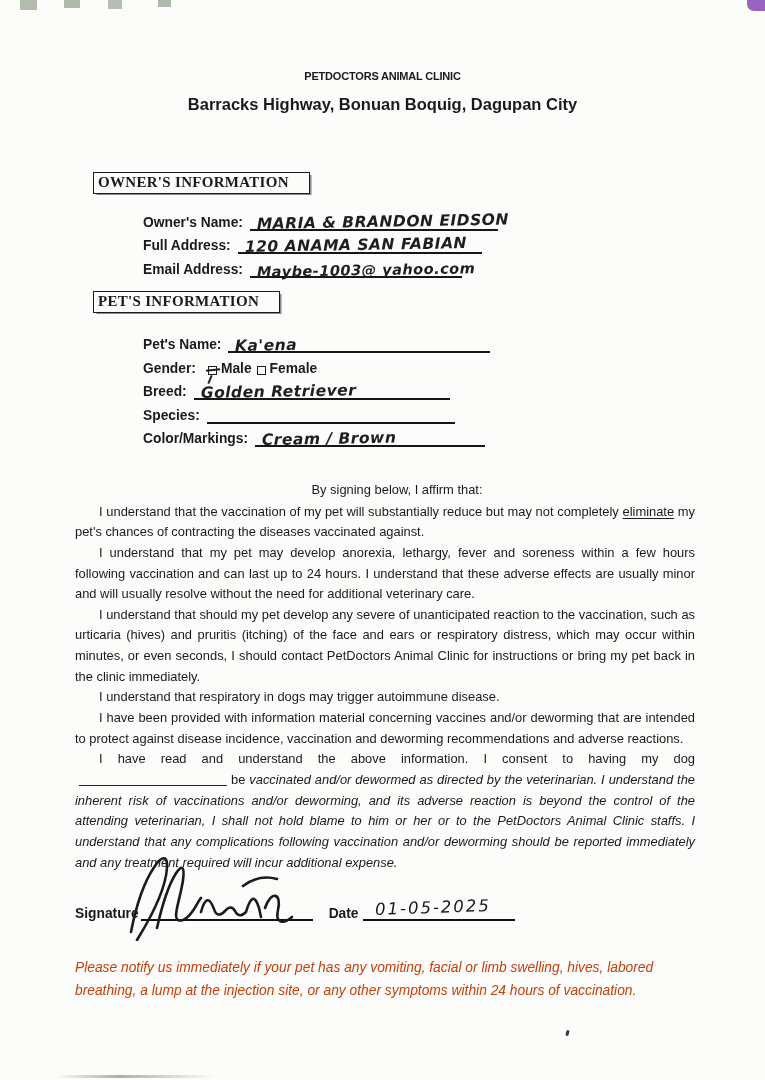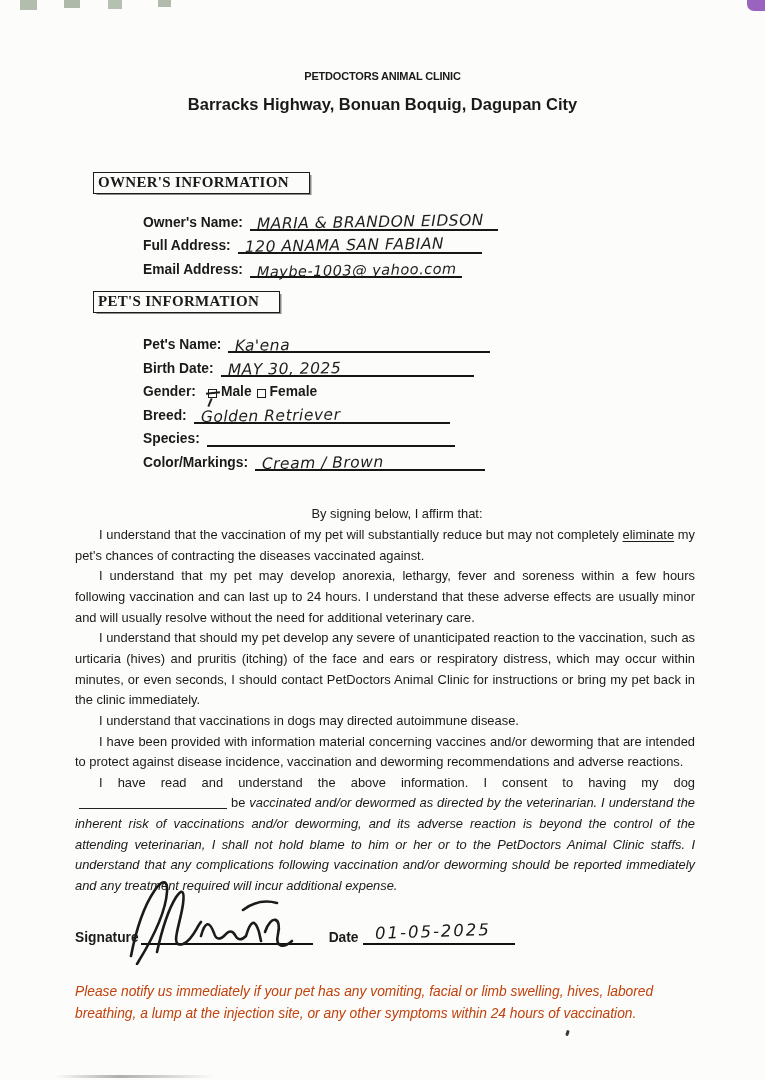--- a/index.html
+++ b/index.html
@@ -41,21 +41,21 @@
     border: 1.6px solid #1b1b1b;
     padding: 1px 20px 2px 4px;
     box-shadow: 2.5px 2px 0 -1px #8a8a8a;
     background: #fcfcfa;
   }
 
   
   .rows { margin: 13px 0 0 50px; }
   .row { display: flex; align-items: flex-end; height: 23.5px; }
   .flabel { font-weight: bold; font-size: 13.8px; white-space: nowrap; padding-right: 7px; padding-bottom: 1px; }
-  .wline { position: relative; border-bottom: 2.4px solid #161616; height: 20px; }
+  .wline { position: relative; border-bottom: 2.4px solid #161616; height: 20px; font-weight: bold; }
   .hand {
     position: absolute; left: 7px; bottom: -4px;
     font-family: "DejaVu Sans", sans-serif; font-style: italic;
     color: #1f1d1d; white-space: nowrap;
     transform: rotate(-1deg); transform-origin: left bottom;
     letter-spacing: .5px;
   }
   .hand-lg { font-size: 15.5px; }
   .hand-md { font-size: 14.5px; }
 
@@ -137,26 +137,20 @@
   <div class="section sec-pet">
     <div class="sec-heading">PET'S INFORMATION</div>
     <div class="rows" style="margin-top:17px">
       <div class="row">
         <span class="flabel">Pet's Name:</span>
         <span class="wline" style="width:262px">
           <span class="hand hand-lg">Ka'ena</span>
         </span>
       </div>
       <div class="row">
-        <span class="flabel">Birth Date:</span>
-        <span class="wline" style="width:253px">
-          <span class="hand hand-lg">MAY 30, 2025</span>
-        </span>
-      </div>
-      <div class="row">
         <span class="flabel">Gender:</span>
         <span class="cb cb-checked"></span>
         <span class="g-opt">Male</span>
         <span class="cb"></span>
         <span class="g-opt">Female</span>
       </div>
       <div class="row">
         <span class="flabel">Breed:</span>
         <span class="wline" style="width:256px">
           <span class="hand hand-lg">Golden Retriever</span>
@@ -175,21 +169,21 @@
         </span>
       </div>
     </div>
   </div>
 
   <div class="affirm">
     <p class="lead">By signing below, I affirm that:</p>
     <p><span>I understand that the vaccination of my pet will substantially reduce but may not completely </span><span class="uline">eliminate</span><span> my pet's chances of contracting the diseases vaccinated against.</span></p>
     <p>I understand that my pet may develop anorexia, lethargy, fever and soreness within a few hours following vaccination and can last up to 24 hours. I understand that these adverse effects are usually minor and will usually resolve without the need for additional veterinary care.</p>
     <p>I understand that should my pet develop any severe of unanticipated reaction to the vaccination, such as urticaria (hives) and pruritis (itching) of the face and ears or respiratory distress, which may occur within minutes, or even seconds, I should contact PetDoctors Animal Clinic for instructions or bring my pet back in the clinic immediately.</p>
-    <p>I understand that vaccinations in dogs may directed autoimmune disease.</p>
+    <p>I understand that respiratory in dogs may trigger autoimmune disease.</p>
     <p>I have been provided with information material concerning vaccines and/or deworming that are intended to protect against disease incidence, vaccination and deworming recommendations and adverse reactions.</p>
     <p><span>I have read and understand the above information. I consent to having my dog</span><span class="blankline"></span><span>be</span> <span class="ital">vaccinated and/or dewormed as directed by the veterinarian. I understand the inherent risk of vaccinations and/or deworming, and its adverse reaction is beyond the control of the attending veterinarian, I shall not hold blame to him or her or to the PetDoctors Animal Clinic staffs. I understand that any complications following vaccination and/or deworming should be reported immediately and any treatment required will incur additional expense.</span></p>
   </div>
 
   <div class="sigrow">
     <span class="siglabel">Signature</span>
     <span class="sig-line">
       <svg class="sig-svg" width="210" height="105" viewBox="0 0 210 105">
         <g fill="none" stroke="#1b1b1b" stroke-width="2.6" stroke-linecap="round">
           <path d="M8,96 C20,34 46,6 44,32 C42,60 20,94 14,104"></path>

